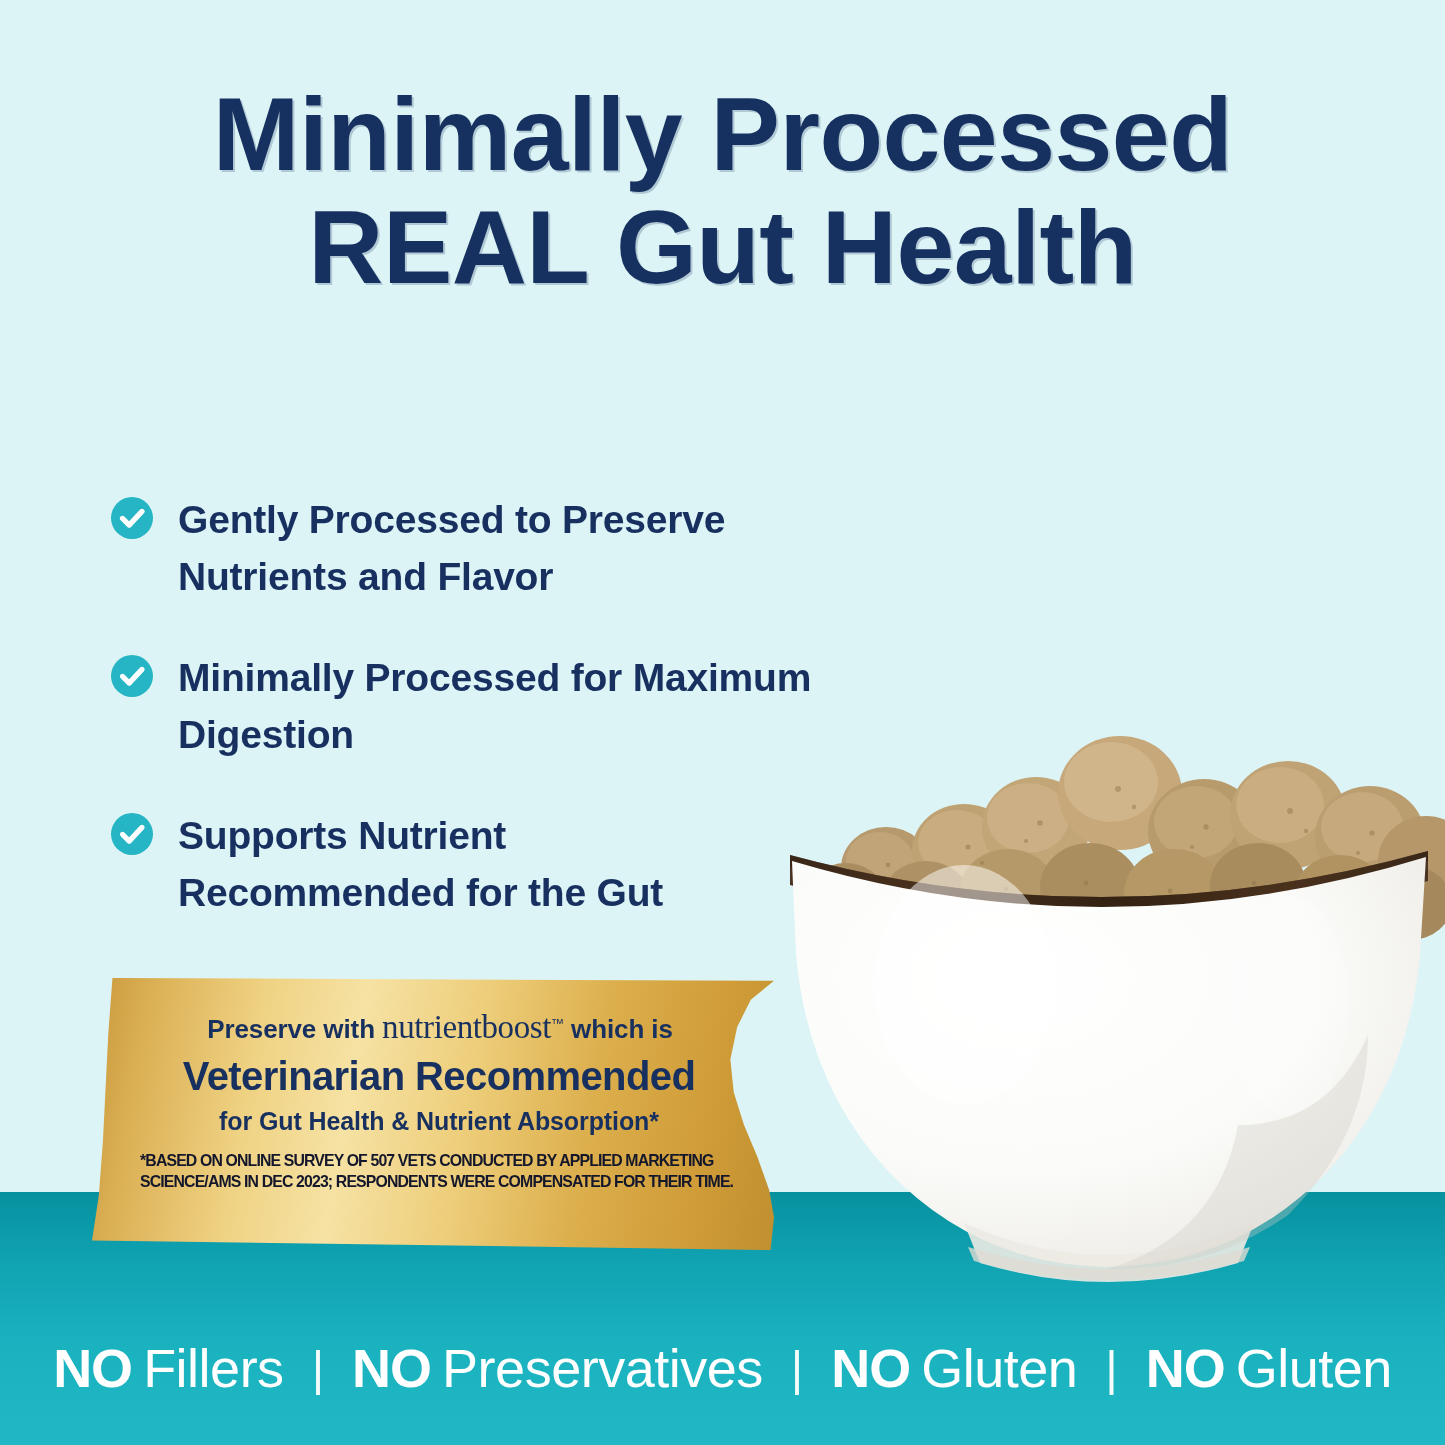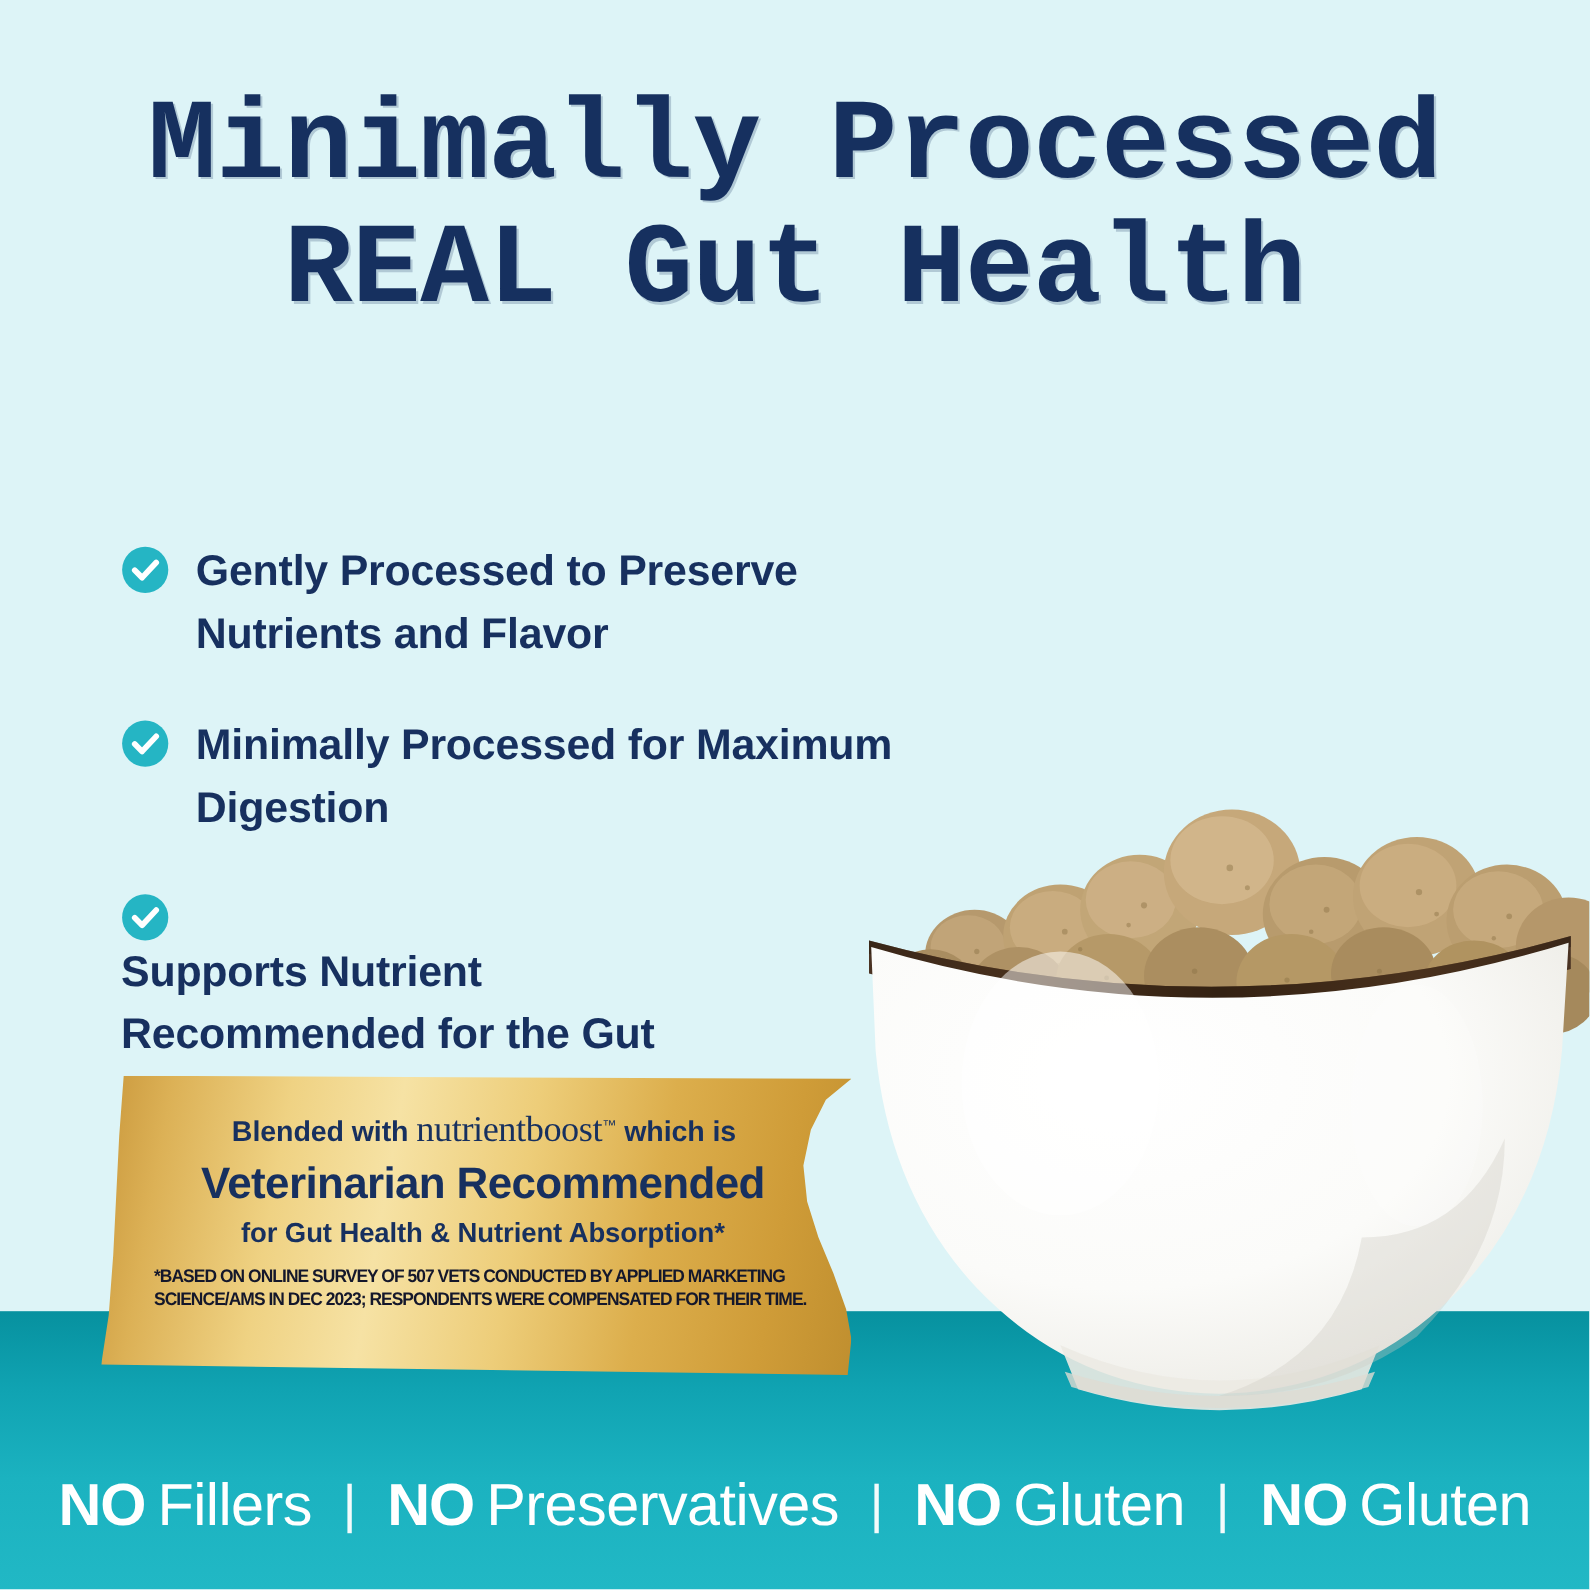--- a/index.html
+++ b/index.html
@@ -32,42 +32,42 @@
   }
 
   
   .headline {
     position: absolute;
     top: 78px;
     left: 0;
     width: 1445px;
     text-align: center;
     color: #16305f;
-    font-family: Liberation Mono, monospace;
+    font-family: Liberation Sans, sans-serif;
     font-weight: bold;
     font-size: 104px;
     line-height: 1.09;
     letter-spacing: -0.5px;
     text-shadow: 2px 2px 0 rgba(22,48,95,0.22);
   }
   .headline .hl-line { display: block; white-space: nowrap; }
 
   
   .bullets {
     position: absolute;
     top: 492px;
     left: 110px;
     width: 790px;
   }
   .bullet-row {
     display: flex;
     align-items: flex-start;
     margin-bottom: 44px;
   }
-  .bullet-row:last-child { margin-bottom: 0; flex-direction: column; }
+  .bullet-row:last-child { margin-bottom: 0; }
   .check-icon {
     flex: 0 0 auto;
     width: 44px;
     height: 44px;
     margin-right: 24px;
     margin-top: 4px;
   }
   .check-icon svg { display: block; width: 44px; height: 44px; }
   .bullet-text {
     color: #17305f;
@@ -269,21 +269,21 @@
         <span>Recommended for the Gut</span>
       </span>
     </div>
 
   </div>
 
   <div class="gold-banner">
     <div class="gold-shape"></div>
     <div class="gold-inner">
       <div class="gold-line gb-line1">
-        <span>Blended with</span>
+        <span>Preserve with</span>
         <span class="brand">nutrientboost</span><span class="tm">™</span>
         <span>which is</span>
       </div>
       <div class="gold-line gb-line2">Veterinarian Recommended</div>
       <div class="gold-line gb-line3">for Gut Health &amp; Nutrient Absorption*</div>
       <div class="gb-fineprint">
         <span class="fp-line">*BASED ON ONLINE SURVEY OF 507 VETS CONDUCTED BY APPLIED MARKETING</span>
         <span class="fp-line">SCIENCE/AMS IN DEC 2023; RESPONDENTS WERE COMPENSATED FOR THEIR TIME.</span>
       </div>
     </div>

